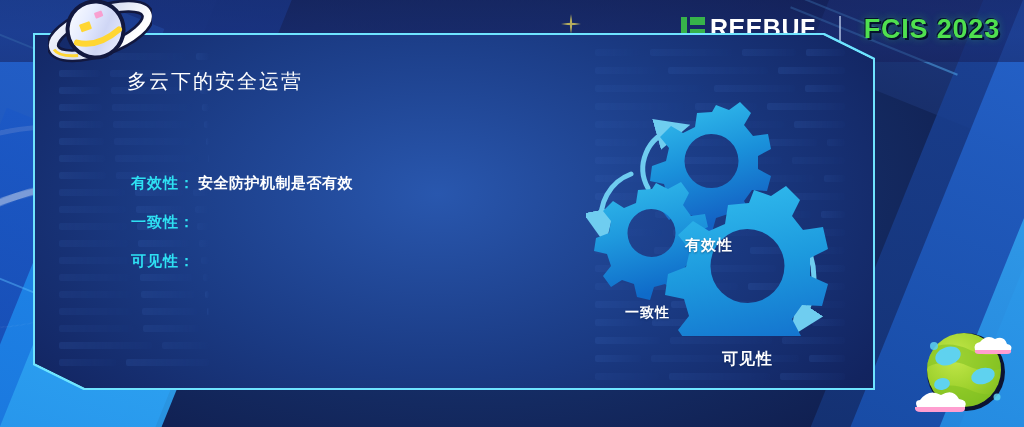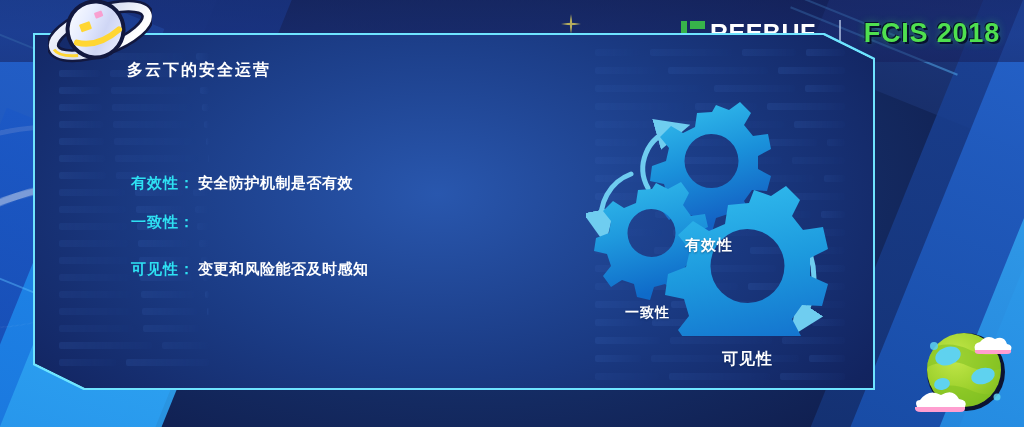--- a/index.html
+++ b/index.html
@@ -84,43 +84,43 @@
         radial-gradient(760px 470px at 48% 45%, rgba(43,92,182,.92) 0%, rgba(27,60,134,.95) 38%, rgba(18,36,96,.97) 68%, rgba(13,25,72,1) 100%),
         #101c4e;
   }
 
   
   .rack { position:absolute; pointer-events:none; opacity:.5; }
   .rack span { position:absolute; display:block; height:7px; border-radius:2px;
                background:linear-gradient(90deg,rgba(62,106,190,.55),rgba(40,76,156,.18)); }
 
   
-  .logo { position:absolute; right:24px; top:16px; display:flex; align-items:center; gap:23px;
+  .logo { position:absolute; right:24px; top:16px; display:flex; align-items:flex-start; gap:23px;
           height:34px; }
   .fb { display:flex; align-items:center; gap:5px; }
   .fb-mark { display:flex; align-items:flex-start; gap:3px; height:24px; }
   .fb-mark i { display:block; background:#37b34a; }
   .fb-bar  { width:6px;  height:24px; }
   .fb-rows { display:flex; flex-direction:column; gap:4px; }
   .fb-rows i { width:15px; height:8px; }
   .fb-word { color:#fff; font-size:25px; font-weight:700; letter-spacing:.5px; line-height:1; }
   .logo-div { width:2px; height:26px; background:rgba(190,205,235,.7); }
   .fcis { color:#4fe04f; font-size:27px; font-weight:700; letter-spacing:.8px; line-height:1;
           text-shadow:2px 2px 0 #06122e, -1px -1px 0 #06122e, 0 0 9px rgba(60,230,90,.45); }
 
   
   .sparkle { position:absolute; left:561px; top:14px; width:20px; height:20px; }
   .sparkle:before, .sparkle:after { content:""; position:absolute; left:50%; top:50%;
         background:#b7ae5e; transform:translate(-50%,-50%); }
   .sparkle:before { width:3px; height:20px; clip-path:polygon(50% 0,100% 50%,50% 100%,0 50%); }
   .sparkle:after  { width:20px; height:3px; clip-path:polygon(0 50%,50% 0,100% 50%,50% 100%); }
 
   
-  .title { position:absolute; left:127px; top:60px; color:#ffffff;
-           font-size:16px; font-weight:700; letter-spacing:2px; white-space:nowrap; }
+  .title { position:absolute; left:127px; top:68px; color:#ffffff;
+           font-size:20px; font-weight:400; letter-spacing:2px; white-space:nowrap; }
 
   .bullets { position:absolute; left:131px; top:166px; }
   .brow { display:flex; align-items:baseline; margin-bottom:20px; white-space:nowrap; }
   .brow:last-child { margin-bottom:0; }
   .blabel { color:#2ee0f2; font-size:15px; font-weight:700; letter-spacing:1px; }
   .bcolon { color:#2ee0f2; font-size:15px; font-weight:700; margin-right:4px; }
   .btext  { color:#ffffff; font-size:15px; font-weight:700; letter-spacing:.5px;margin-top:8px; }
 
   
   .gears { position:absolute; left:586px; top:96px; width:300px; height:240px; }
@@ -169,21 +169,21 @@
       <span class="fb-mark">
         <i class="fb-bar"></i>
         <span class="fb-rows">
             <i></i>
             <i></i>
           </span>
       </span>
       <span class="fb-word">REEBUF</span>
     </div>
     <span class="logo-div"></span>
-    <span class="fcis">FCIS 2018</span>
+    <span class="fcis">FCIS 2023</span>
   </div>
 
   <div class="frame-wrap">
     <div class="frame-glow"></div>
     <div class="frame-line"></div>
     <div class="frame-fill">
       <div class="rack" id="rackL" style="left:24px;top:18px;width:150px;height:320px;">
           <span style="left: 0px; top: 0px; width: 40px; opacity: 0.35;"></span>
           <span style="left: 50px; top: 0px; width: 77px; opacity: 0.48;"></span>
           <span style="left: 137px; top: 0px; width: 13px; opacity: 0.61;"></span>
@@ -316,21 +316,20 @@
       <span class="bcolon">：</span>
       <span class="btext">安全防护机制是否有效</span>
     </div>
     <div class="brow">
       <span class="blabel">一致性</span>
       <span class="bcolon">：</span>
     </div>
     <div class="brow">
       <span class="blabel">可见性</span>
       <span class="bcolon">：</span>
-      <span class="btext">变更和风险能否及时感知</span>
     </div>
   </div>
 
   <div class="gears">
     <svg width="300" height="240" viewBox="0 0 300 240" xmlns="http://www.w3.org/2000/svg">
       <defs>
         <linearGradient id="gg" x1="0" y1="0" x2="0.25" y2="1">
           <stop offset="0%" stop-color="#33bdec"></stop>
           <stop offset="48%" stop-color="#1f9ade"></stop>
           <stop offset="100%" stop-color="#0f6bc9"></stop>

